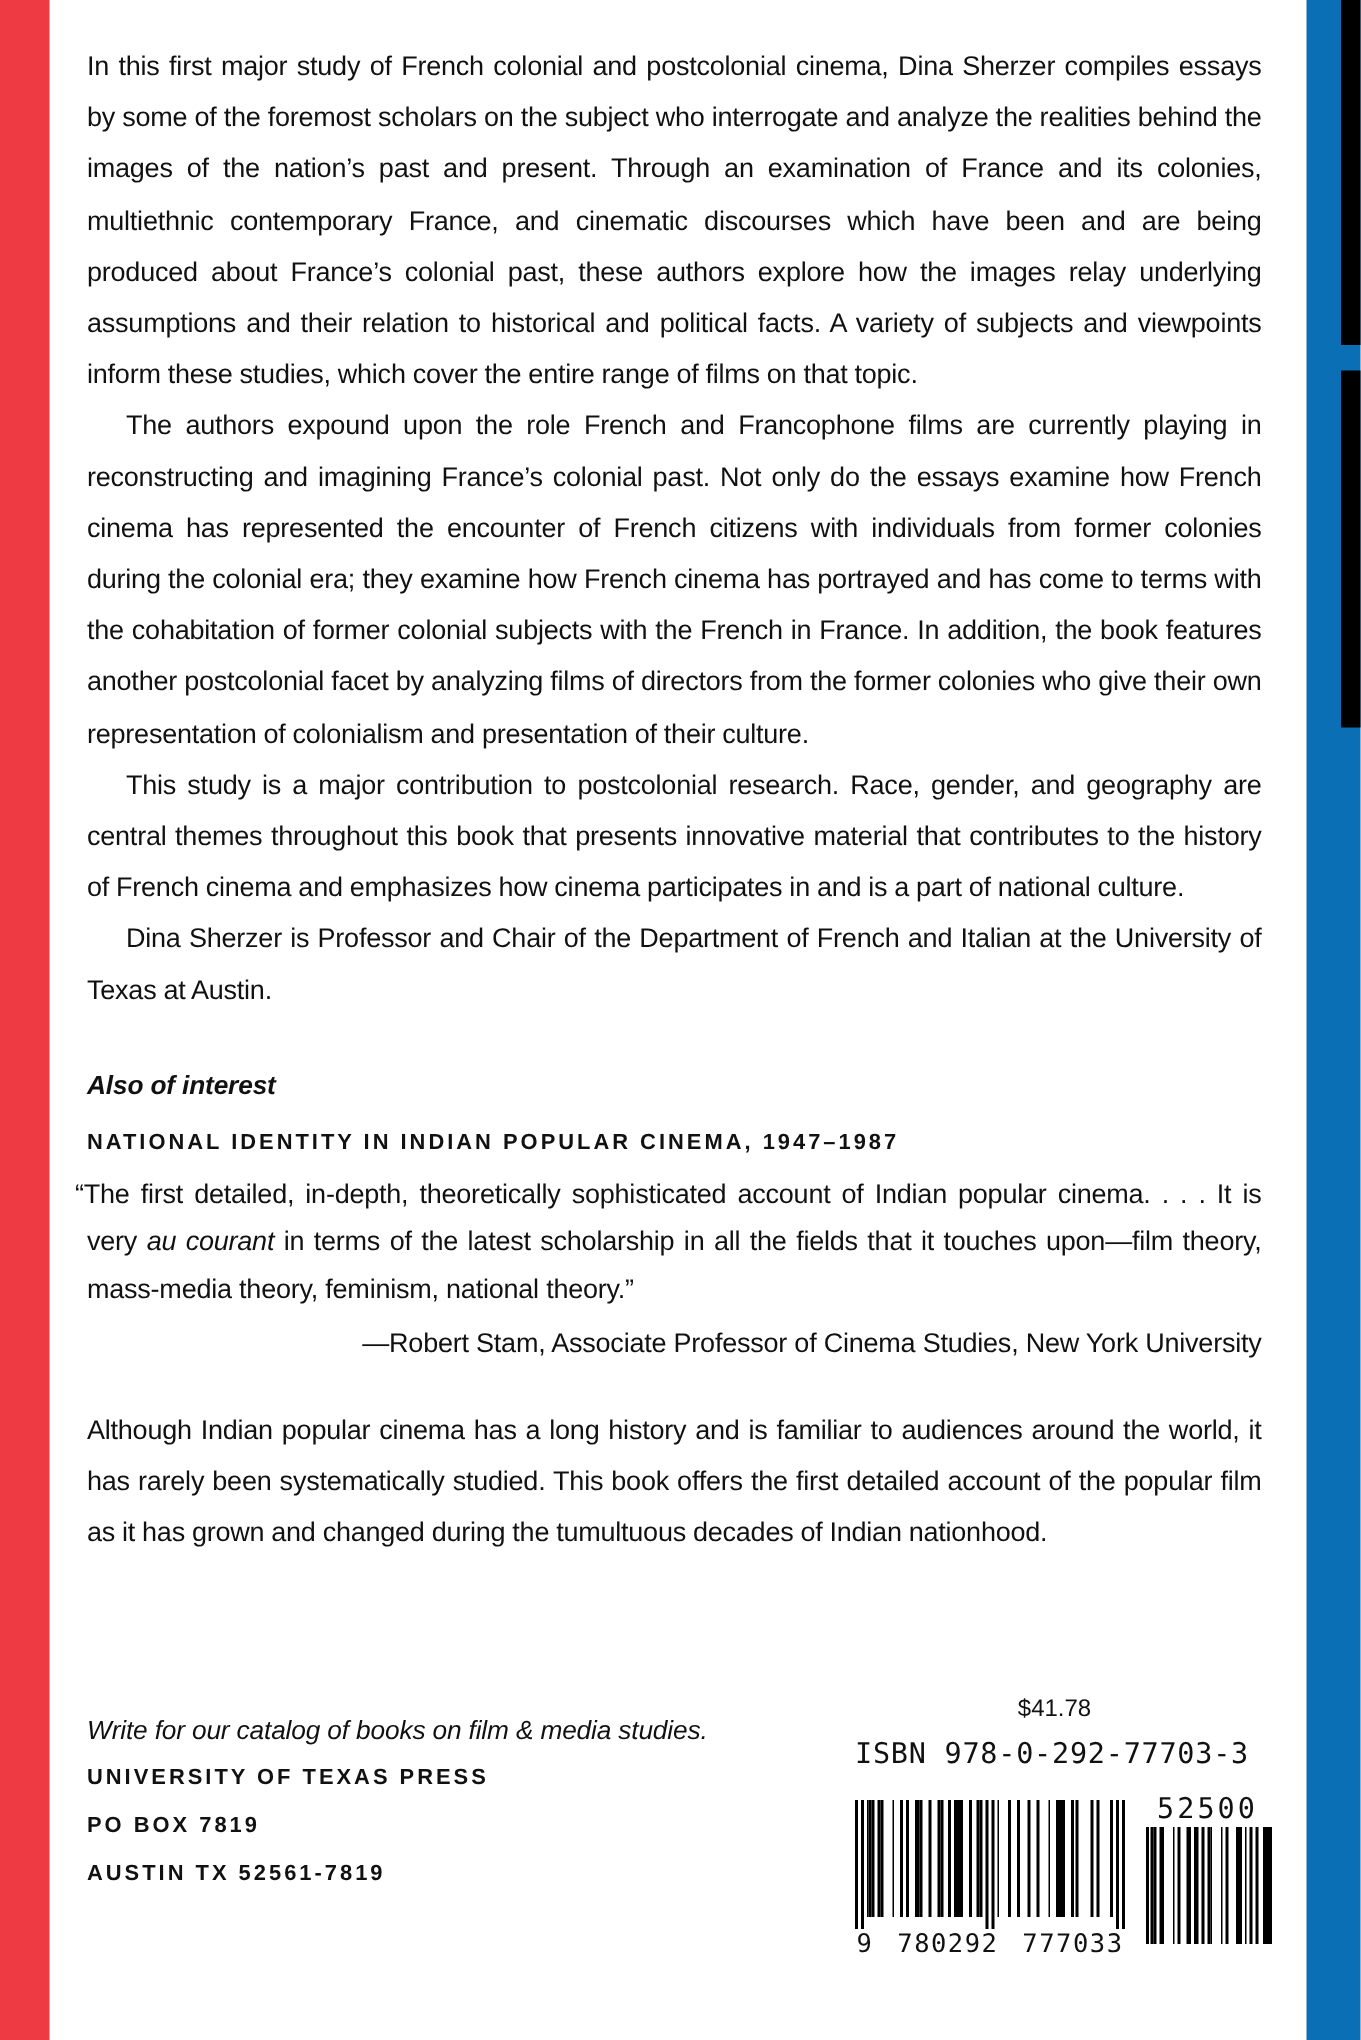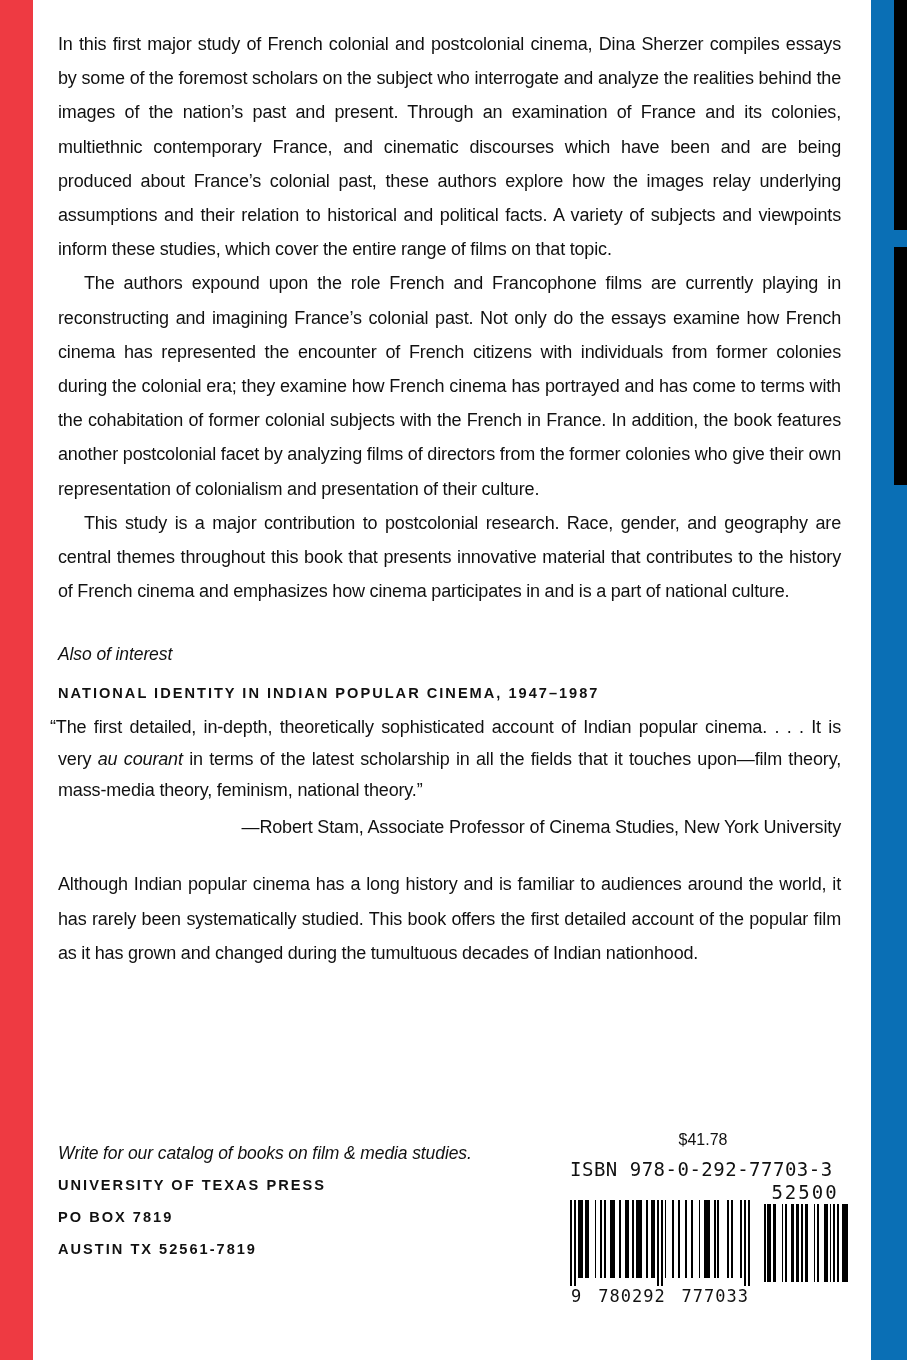--- a/index.html
+++ b/index.html
@@ -72,20 +72,21 @@
   .blurb.first { margin-top: 27px; }
   .blurb.indent { text-indent: 26px; }
 
   .section-note {
     font-style: italic;
     font-size: 17.5px;
     line-height: 22px;
     margin: 0;
     padding-top: 35px;
     letter-spacing: -0.1px;
+    font-weight: bold;
   }
 
   .rel-title {
     font-size: 14.6px;
     font-weight: 600;
     letter-spacing: 2.0px;
     margin: 0;
     padding-top: 17px;
     line-height: 22px;
   }
@@ -198,21 +199,21 @@
     width: 180px;
   }
   .ean13 .bars {
     height: 86px;
     display: flex;
     align-items: flex-start;
   }
   .ean5 {
     position: absolute;
     right: 0;
-    top: 0;
+    top: 14px;
     width: 86px;
   }
   .ean5 .addon-digits {
     font-family: "DejaVu Sans Mono", monospace;
     font-size: 19px;
     letter-spacing: 2px;
     line-height: 20px;
     text-align: center;
     margin-bottom: 2px;
   }
@@ -241,20 +242,21 @@
 <div class="edge-blue"></div>
 <div class="edge-black-top"></div>
 <div class="edge-black-mid"></div>
 
 <div class="page">
 
 
   <p class="blurb first">In this first major study of French colonial and postcolonial cinema, Dina Sherzer compiles essays by some of the foremost scholars on the subject who interrogate and analyze the realities behind the images of the nation’s past and present. Through an examination of France and its colonies, multiethnic contemporary France, and cinematic discourses which have been and are being produced about France’s colonial past, these authors explore how the images relay underlying assumptions and their relation to historical and political facts. A variety of subjects and viewpoints inform these studies, which cover the entire range of films on that topic.</p>
   <p class="blurb indent">The authors expound upon the role French and Francophone films are currently playing in reconstructing and imagining France’s colonial past. Not only do the essays examine how French cinema has represented the encounter of French citizens with individuals from former colonies during the colonial era; they examine how French cinema has portrayed and has come to terms with the cohabitation of former colonial subjects with the French in France. In addition, the book features another postcolonial facet by analyzing films of directors from the former colonies who give their own representation of colonialism and presentation of their culture.</p>
   <p class="blurb indent">This study is a major contribution to postcolonial research. Race, gender, and geography are central themes throughout this book that presents innovative material that contributes to the history of French cinema and emphasizes how cinema participates in and is a part of national culture.</p>
+  <p class="blurb indent">Dina Sherzer is Professor and Chair of the Department of French and Italian at the University of Texas at Austin.</p>
 
   <p class="section-note">Also of interest</p>
   <p class="rel-title">NATIONAL IDENTITY IN INDIAN POPULAR CINEMA, 1947–1987</p>
 
   <p class="quote"><span>“The first detailed, in-depth, theoretically sophisticated account of Indian popular cinema. . . . It is very </span><i>au courant</i><span> in terms of the latest scholarship in all the fields that it touches upon—film theory, mass-media theory, feminism, national theory.”</span></p>
 
   <p class="attrib">—Robert Stam, Associate Professor of Cinema Studies, New York University</p>
 
   <p class="blurb second-book">Although Indian popular cinema has a long history and is familiar to audiences around the world, it has rarely been systematically studied. This book offers the first detailed account of the popular film as it has grown and changed during the tumultuous decades of Indian nationhood.</p>
 

